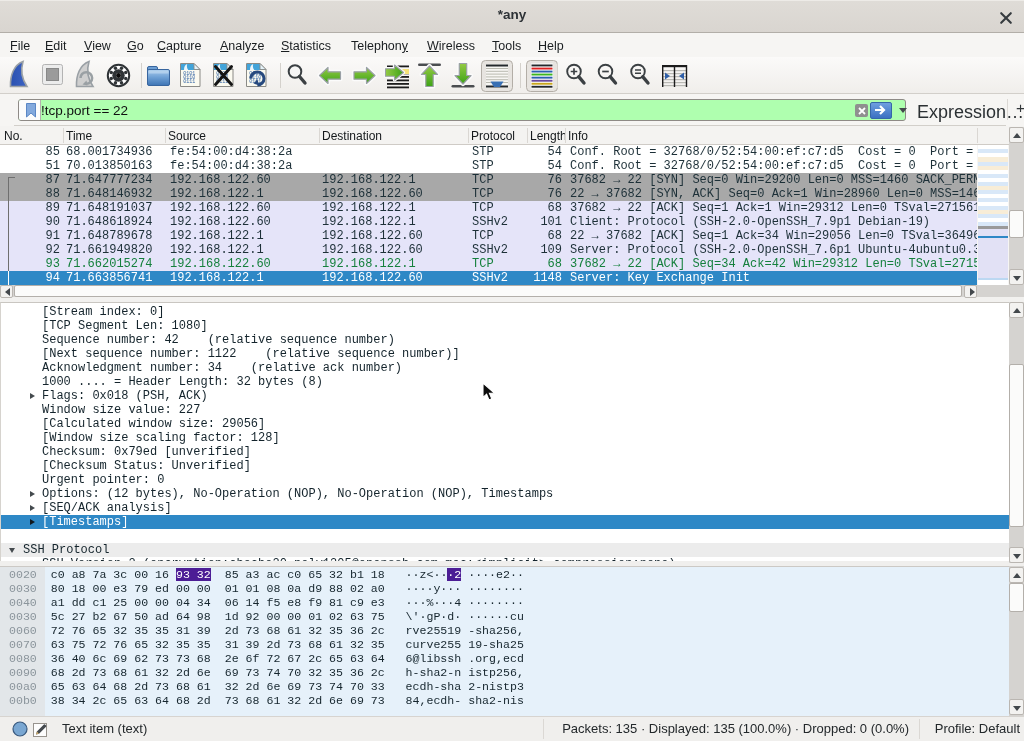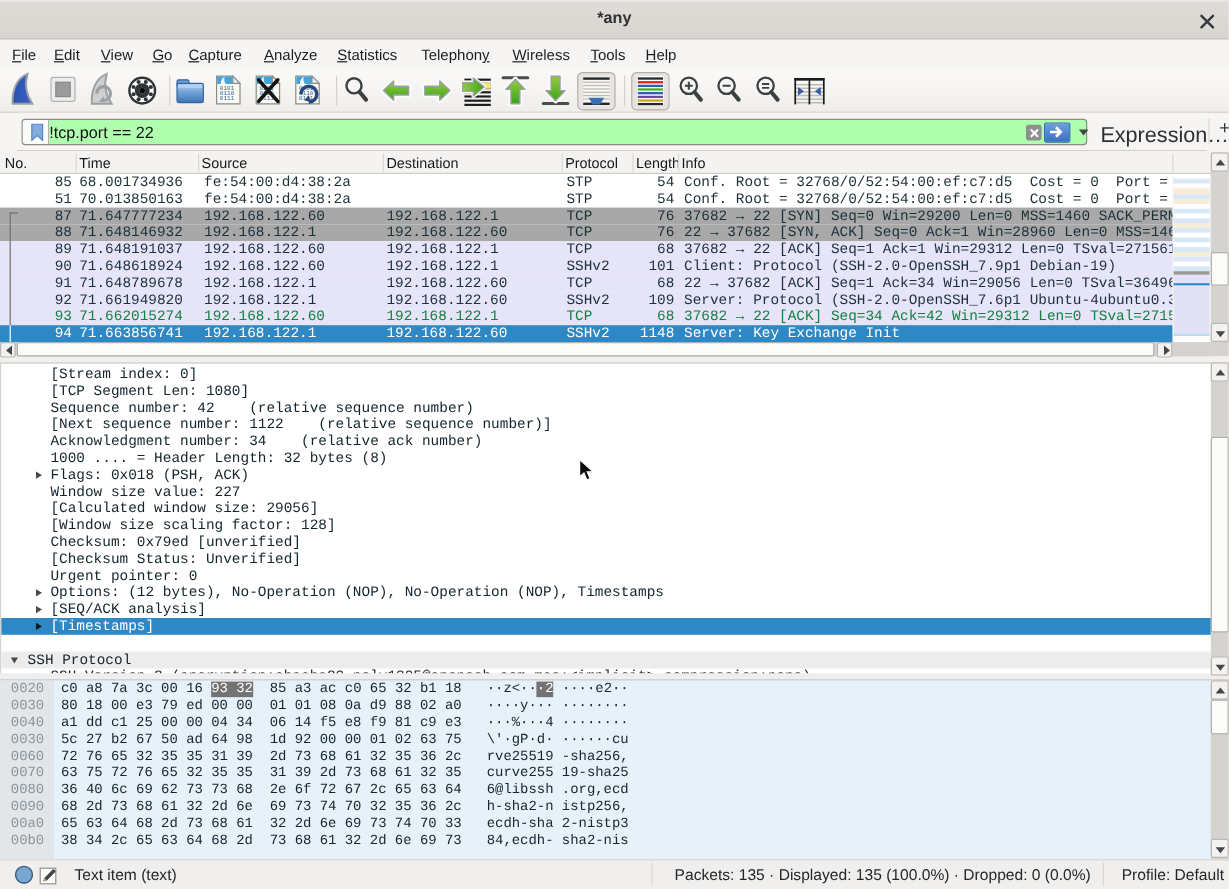--- a/index.html
+++ b/index.html
@@ -36,21 +36,21 @@
   .c-l { left:500px; width:62px; text-align:right; }
   .c-i { left:570px; }
   
   #details { left:0; top:302px; width:1024px; height:259px; background:#ffffff; overflow:hidden; border-left:1px solid #d6d3ce; border-top:1px solid #c9c6c1; }
   .dl { left:0; height:14px; width:1008px; font-family:"Liberation Mono", monospace; font-size:12px; line-height:14px; white-space:pre; color:#14242c; }
   
   #hexpane { left:0; top:566px; width:1024px; height:150px; background:#e6f1fa; overflow:hidden; border-top:1px solid #ccc9c5; }
   #hexgut { left:0; top:0; width:45px; height:150px; background:#e2e6e9; }
   .xl { left:9px; height:14px; font-family:"Liberation Mono", monospace; font-size:11.6px; line-height:14px; white-space:pre; color:#16262e; }
   .xo { color:#8b959c; }
-  .xsel { background:#737373; color:#ffffff; }
+  .xsel { background:#4c1d95; color:#ffffff; }
   
   #statusbar { left:0; top:716px; width:1024px; height:25px; background:#f0efed; border-top:1px solid #d7d4d0; }
   .sbt { top:5px; font-size:13px; color:#23282b; }
   
   .sbtn { z-index:10; background:#f3f2f0; border:1px solid #bab6b1; border-radius:2px; }
   .strough { z-index:10; background:#d5d3d0; }
   .sslider { z-index:10; background:#fbfbfa; border:1px solid #b3afaa; border-radius:2px; }
   .arr { width:0; height:0; position:absolute; }
 </style>
 </head>

